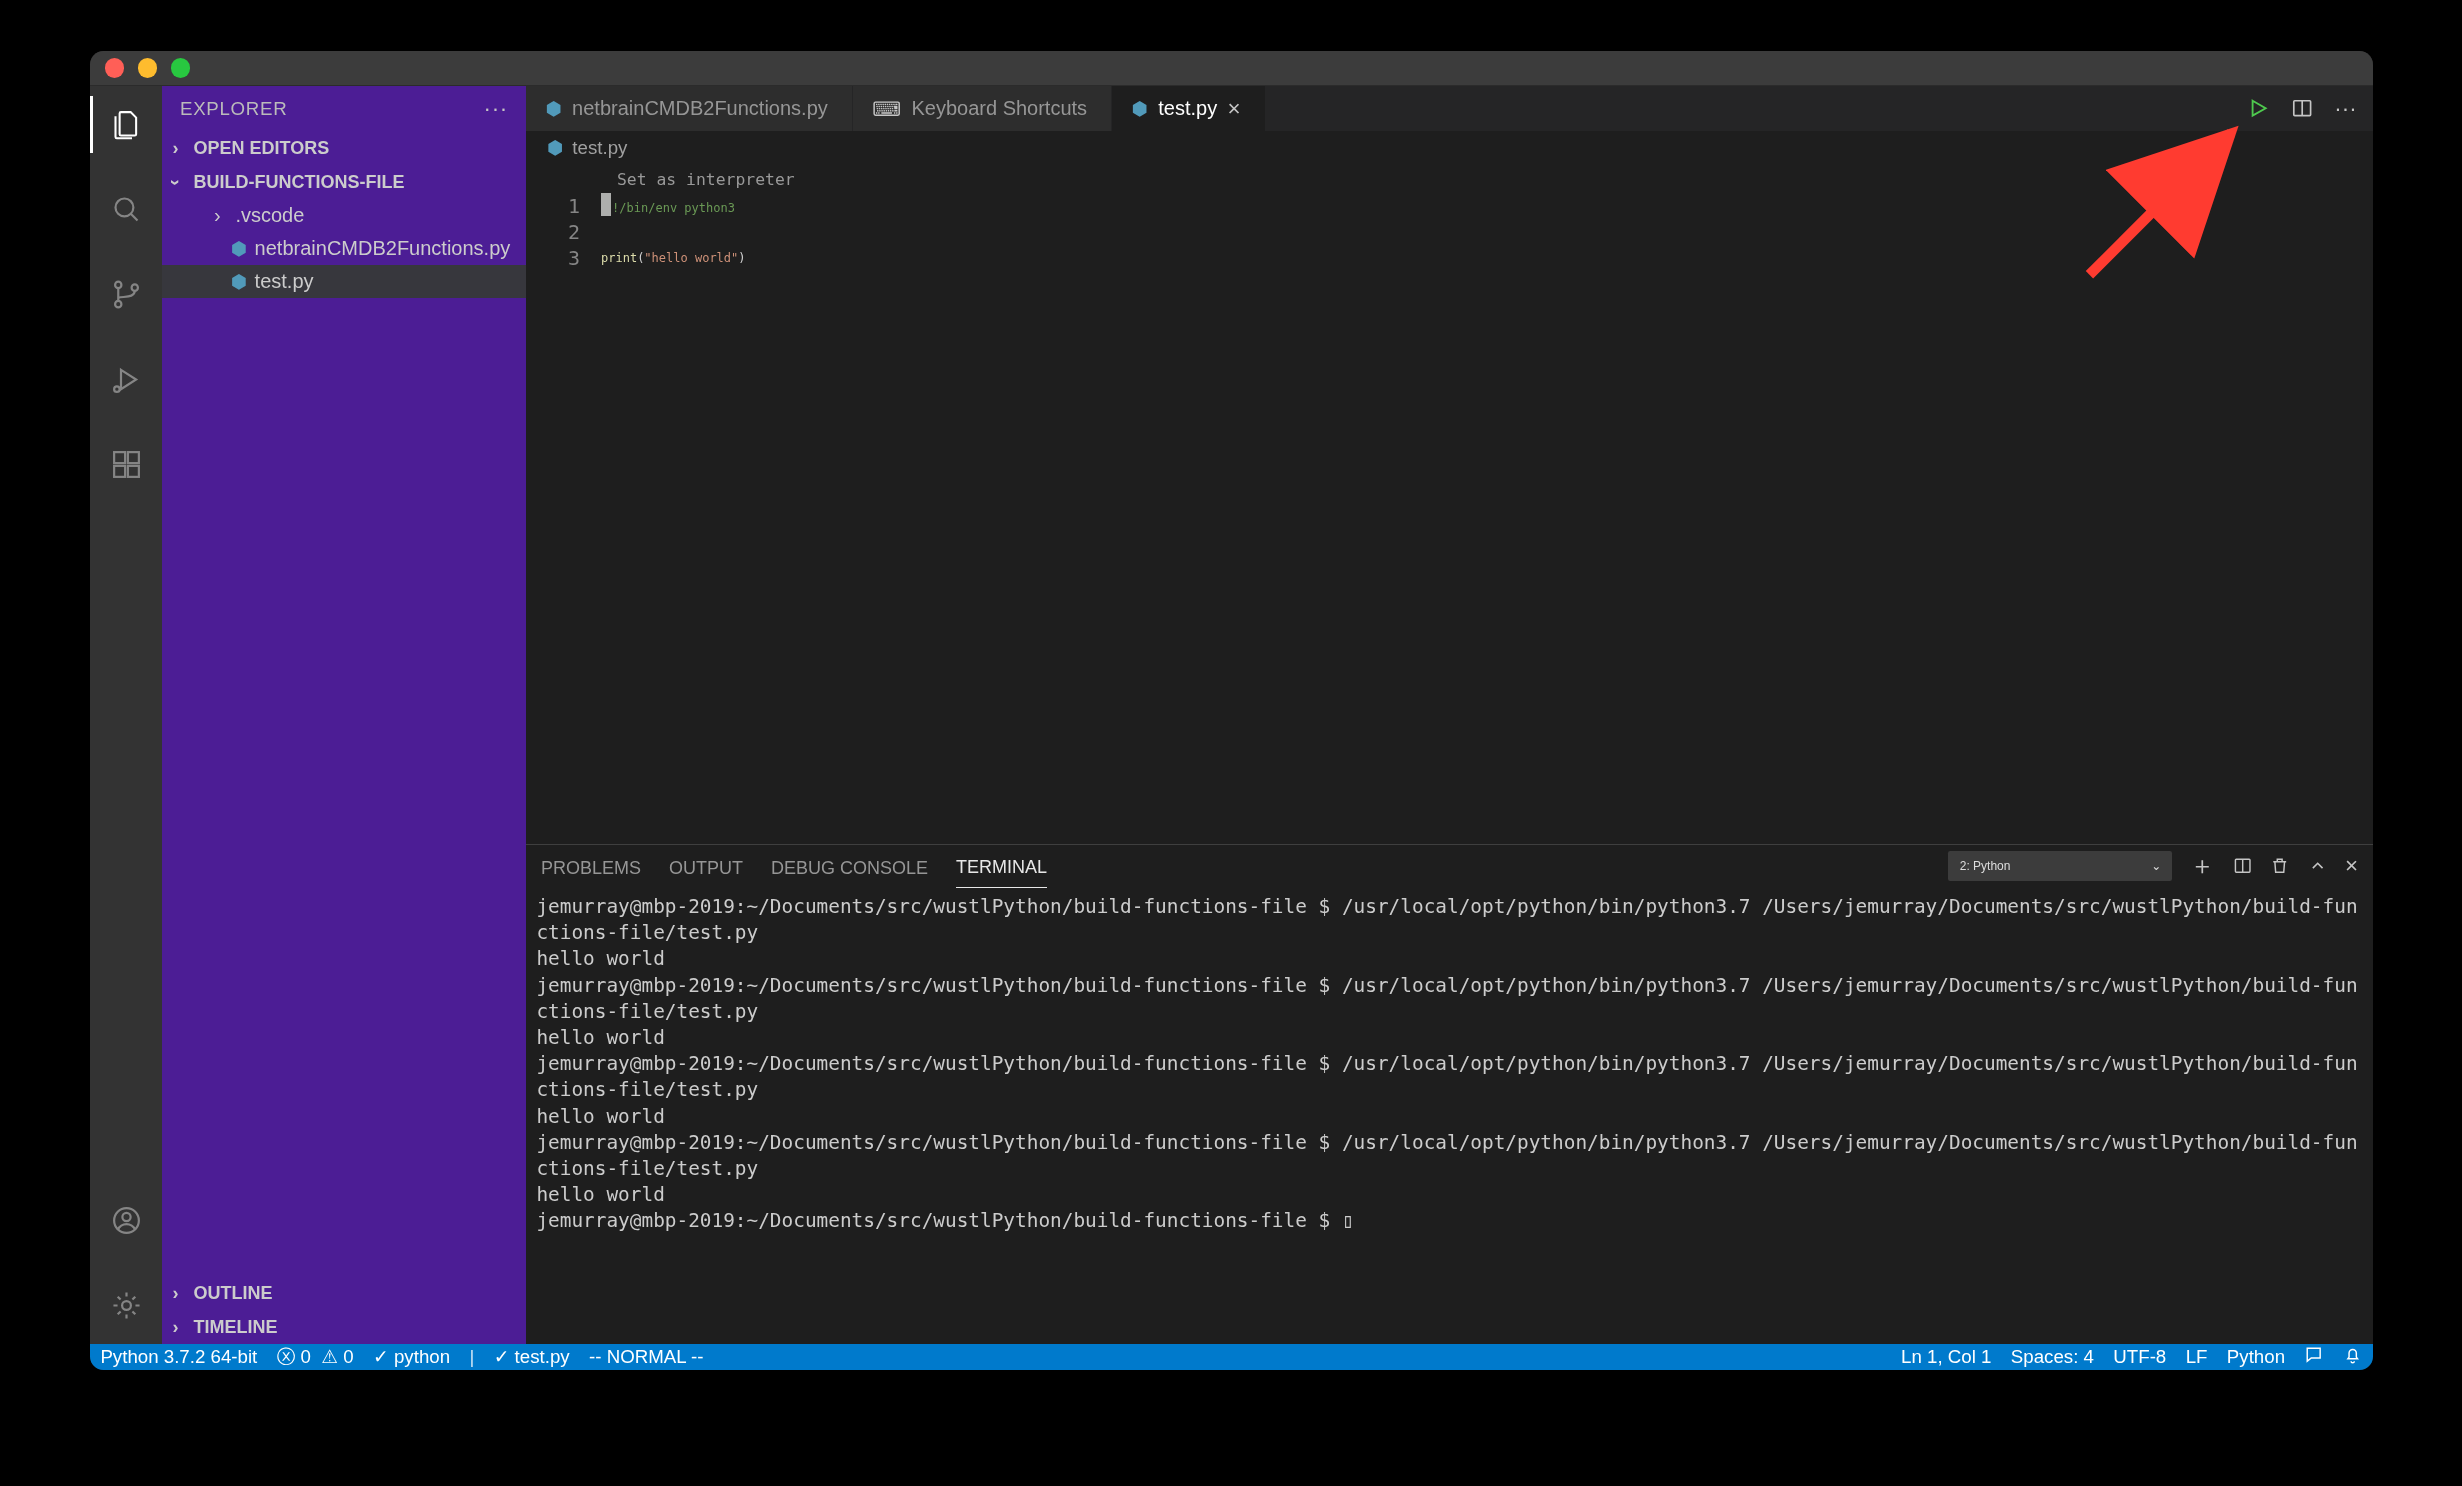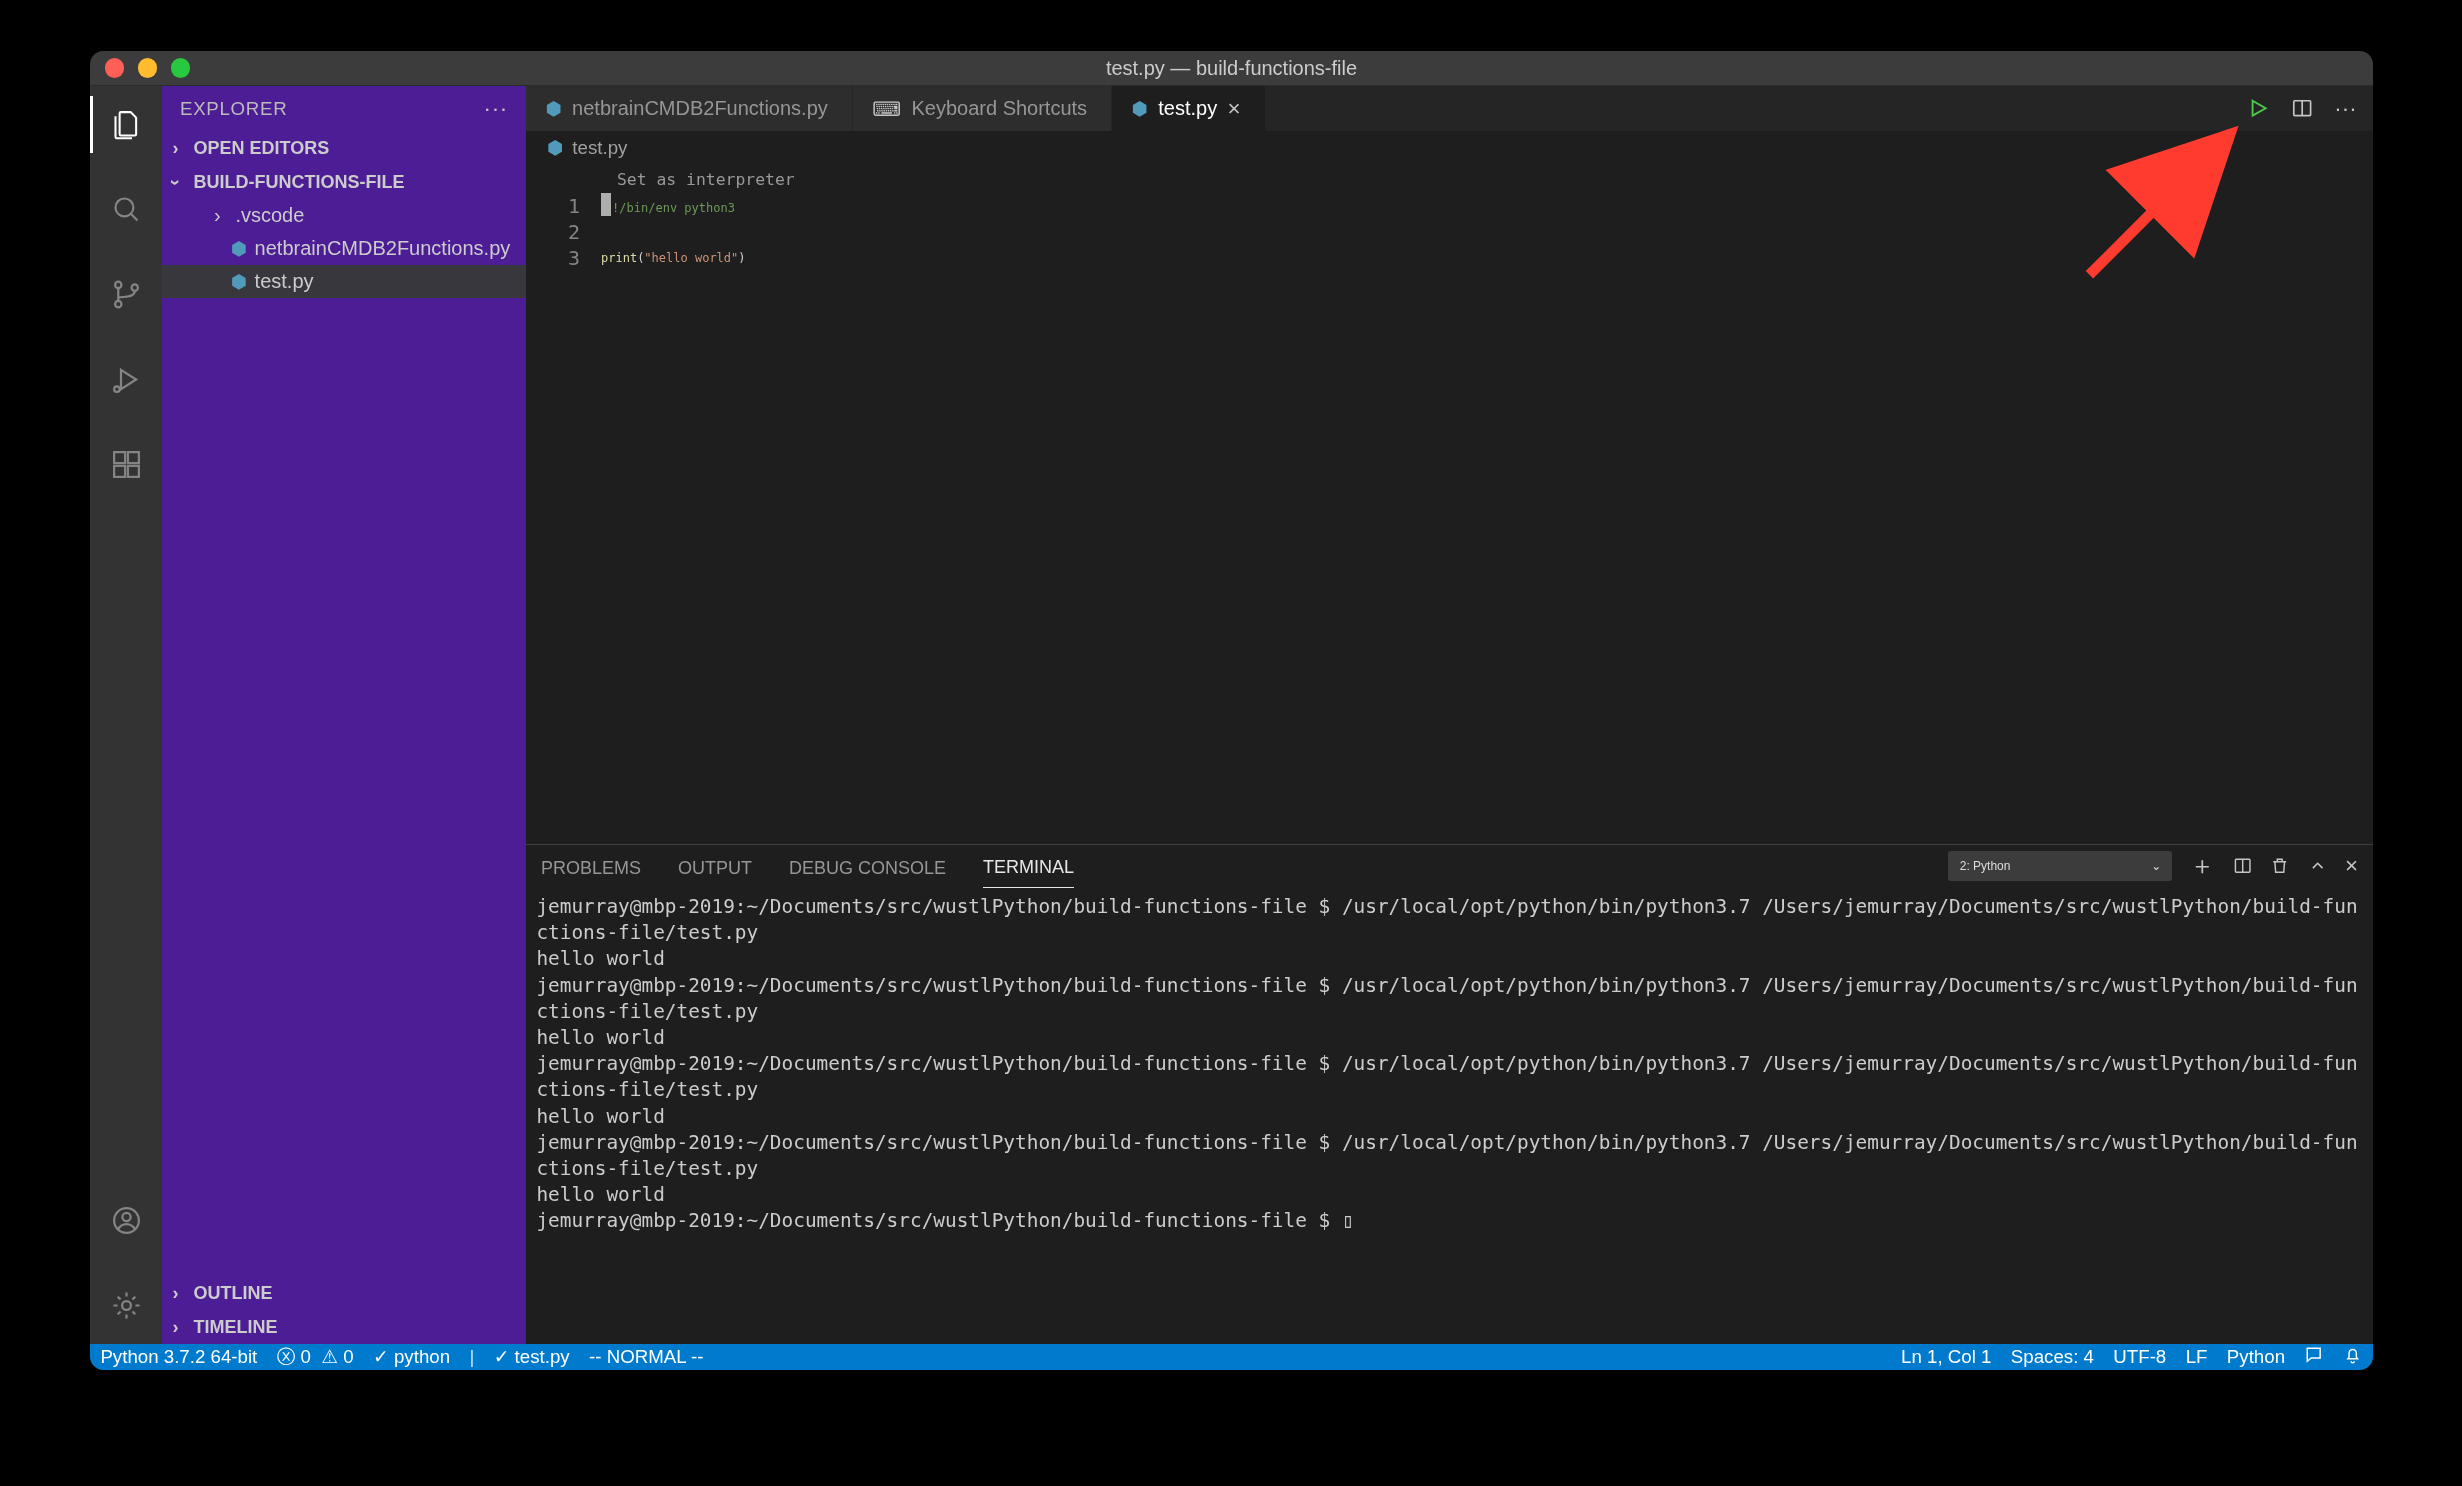--- a/index.html
+++ b/index.html
@@ -108,21 +108,21 @@
   .tok-c { color: #6a9955; }
   .tok-f { color: #dcdcaa; }
   .tok-s { color: #ce9178; }
   .editor-fill { flex: 1; background: #1e1e1e; position: relative; }
   
   .panel {
     height: 500px; background: #1e1e1e; border-top: 0.7px solid #3f3f3f;
     display: flex; flex-direction: column;
   }
   .panel-tabs {
-    height: 43px; display: flex; align-items: flex-end; gap: 37px;
+    height: 43px; display: flex; align-items: flex-end; gap: 28px;
     padding: 0 15px; color: #969696; font-size: 18px;
   }
   .ptab { padding-bottom: 9px; }
   .ptab.active { color: #e7e7e7; border-bottom: 1.5px solid #e7e7e7; }
   .panel-right {
     margin-left: auto; display: flex; align-items: center; gap: 18px; padding-bottom: 6px;
   }
   .term-select {
     width: 224px; height: 30px; background: #3c3c3c; color: #ddd;
     display: flex; align-items: center; justify-content: space-between;
@@ -151,21 +151,20 @@
 <body>
 
 <div class="window">
 
   <div class="titlebar">
     <div class="traffic">
       <div class="dot" style="background:#ff5f57"></div>
       <div class="dot" style="background:#febc2e"></div>
       <div class="dot" style="background:#28c840"></div>
     </div>
-    <div class="title-text">test.py — build-functions-file</div>
   </div>
 
   <div class="body">
 
     <div class="activity">
       <div class="act-item active">
         <svg width="33" height="33" viewBox="0 0 24 24" fill="none" stroke="currentColor" stroke-width="1.5">
             <path d="M8 3h7l4 4v12a1 1 0 0 1-1 1H8a1 1 0 0 1-1-1V4a1 1 0 0 1 1-1z"></path>
             <path d="M4 6v15a1 1 0 0 0 1 1h11"></path>
           </svg>

